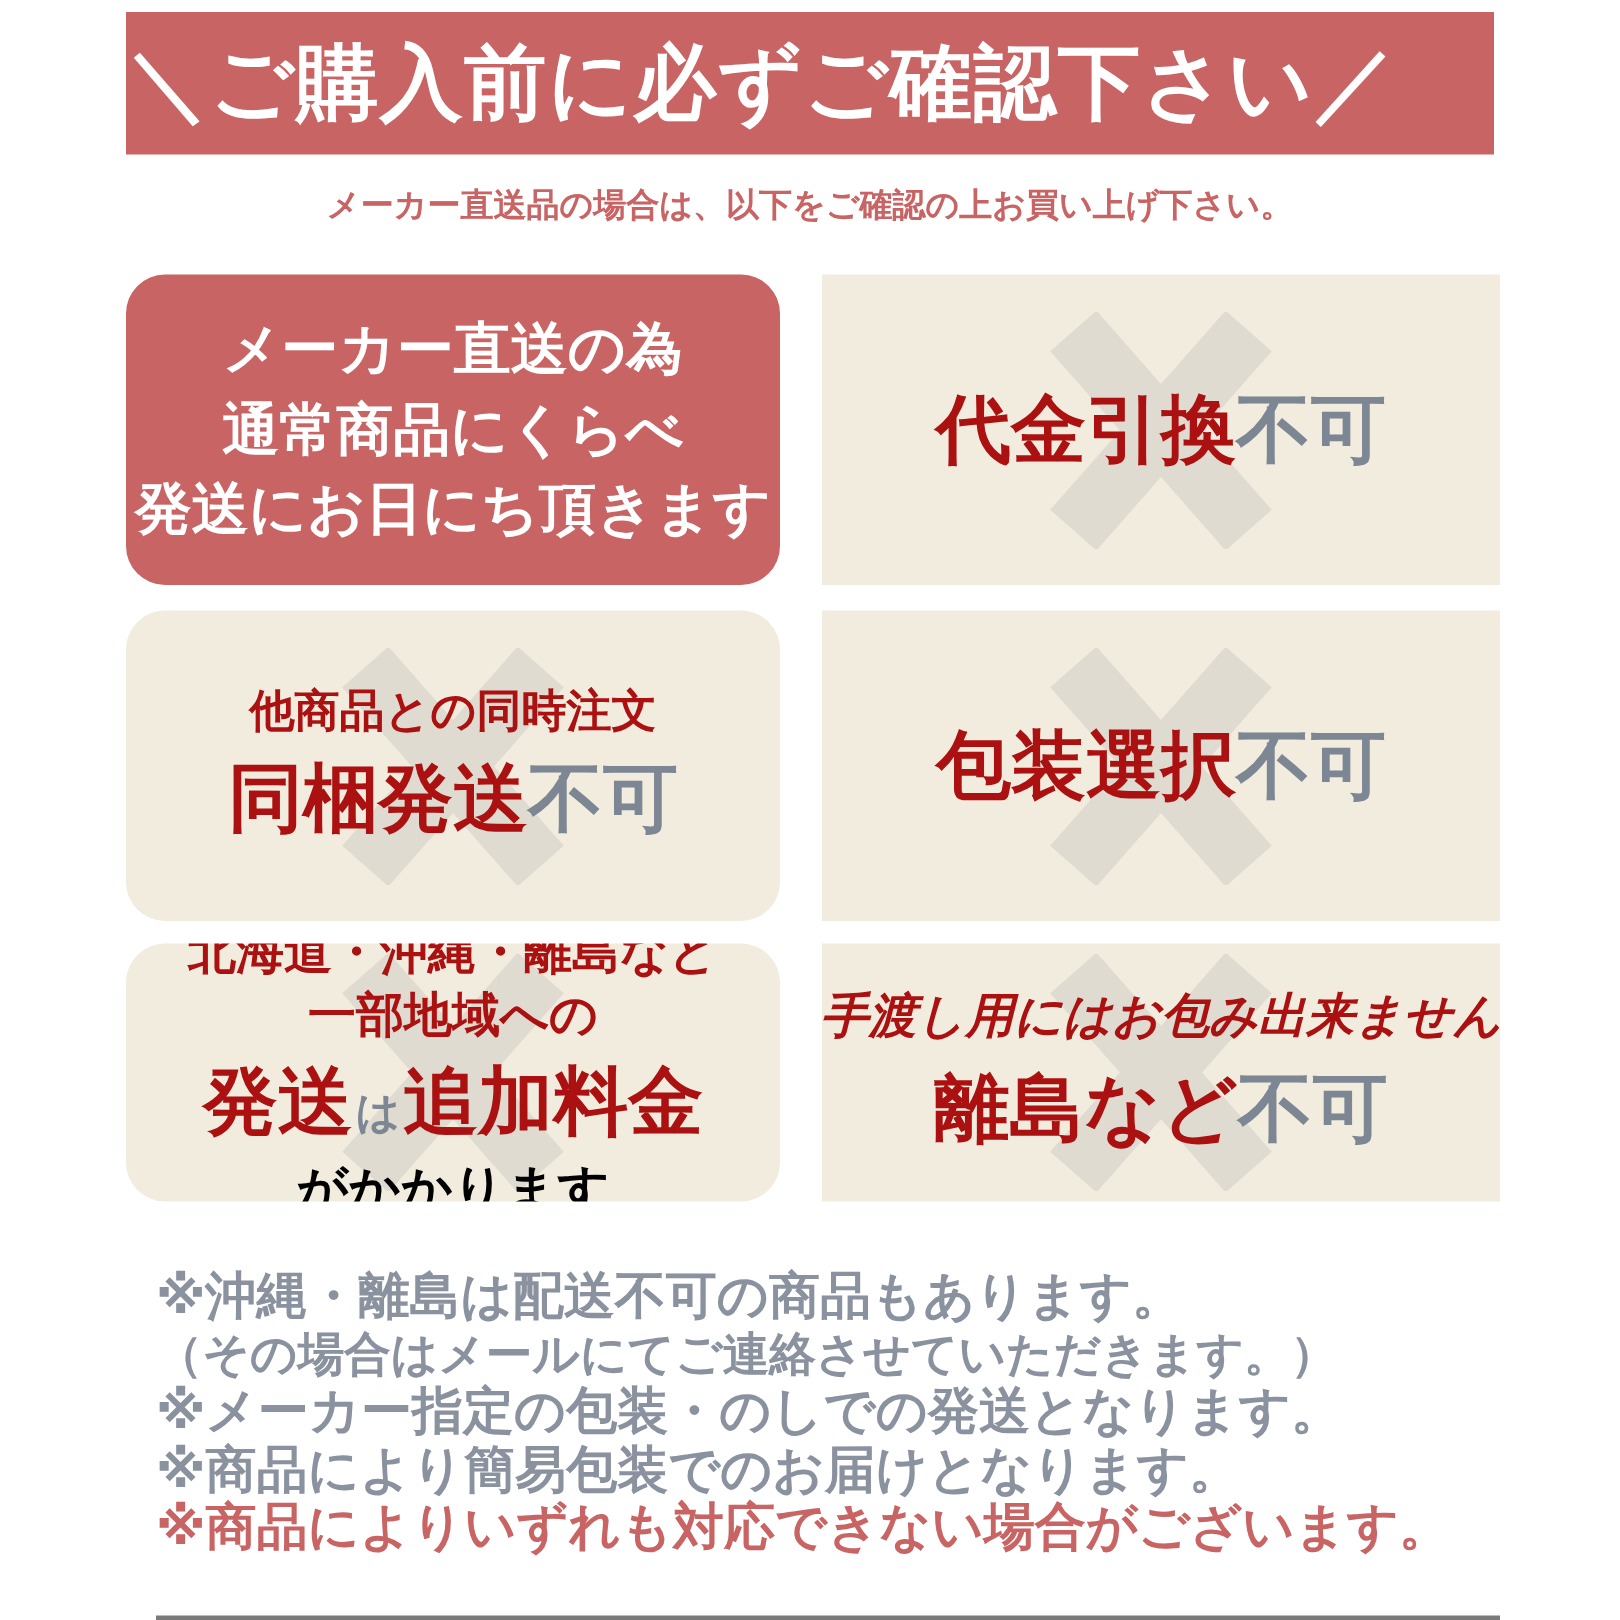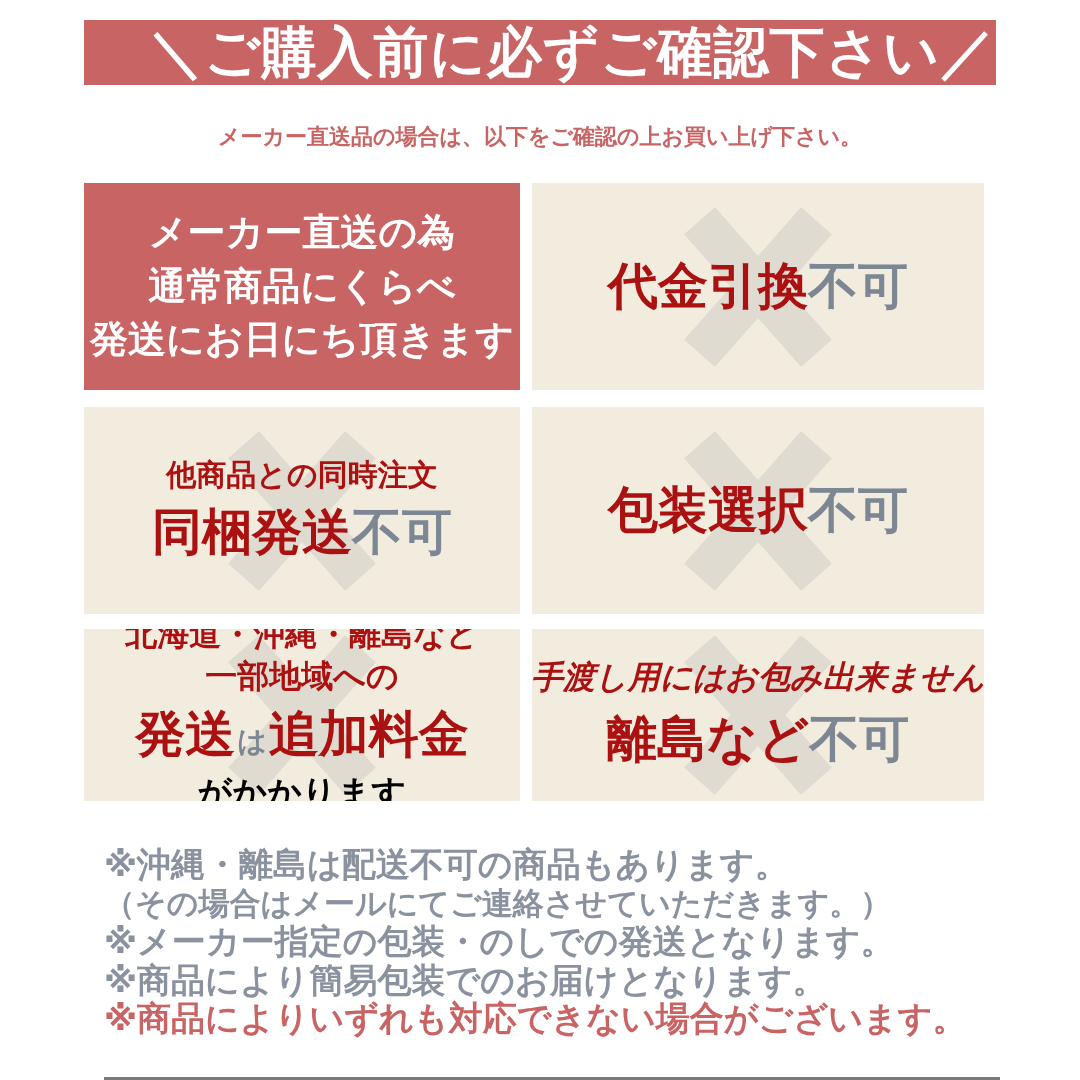--- a/index.html
+++ b/index.html
@@ -2,36 +2,36 @@
 <html><head>
 <meta charset="utf-8">
 <style>
   html,body{margin:0;padding:0;background:#ffffff;}
   .canvas{
     position:relative;width:1080px;height:1080px;background:#ffffff;overflow:hidden;
     font-family:"DejaVu Sans","Liberation Sans",sans-serif;
   }
   
   .banner{
-    position:absolute;left:84px;top:20px;width:912px;height:65px;
-    background:#c96464;display:flex;align-items:center;justify-content:flex-end;
+    position:absolute;left:84px;top:8px;width:912px;height:95px;
+    background:#c96464;display:flex;align-items:center;justify-content:flex-start;
   }
   .banner span{color:#ffffff;font-size:55px;font-weight:bold;white-space:nowrap;letter-spacing:1px;}
   
   .subtitle{
     position:absolute;left:0;top:122px;width:1080px;text-align:center;
     color:#c96464;font-size:22px;font-weight:bold;white-space:nowrap;
   }
   
   .box{
     position:absolute;display:flex;flex-direction:column;align-items:center;justify-content:center;
     overflow:hidden;
   }
-  .col-l{left:84px;width:436px;}
-  .col-r{left:532px;width:452px;}
+  .col-l{left:84px;width:436px;border-radius:26px;}
+  .col-r{left:548px;width:452px;}
   .row-1{top:183px;height:207px;}
   .row-2{top:407px;height:207px;}
   .row-3{top:629px;height:172px;}
   .box.salmon{background:#c96464;}
   .box.beige{background:#f2ecdf;}
   .xmark{
     position:absolute;left:50%;top:50%;transform:translate(-50%,-50%);
     width:172px;height:158px;z-index:0;
   }
   .xmark line{stroke:#dfdbd1;stroke-width:26;stroke-linecap:butt;}

